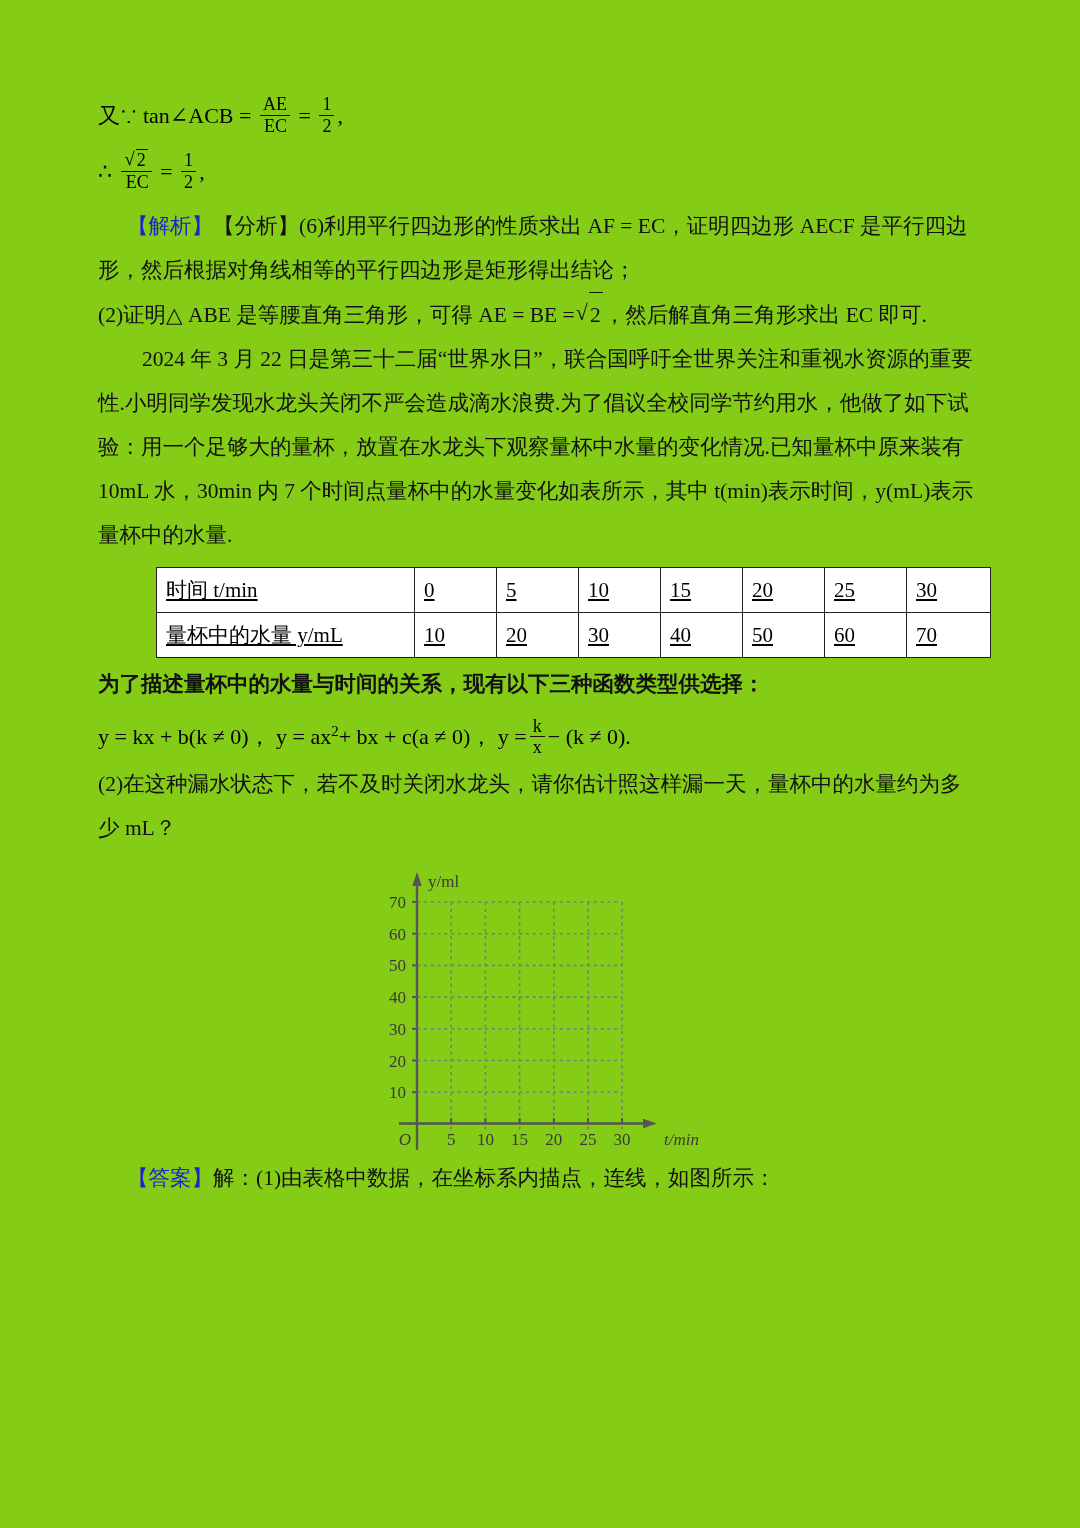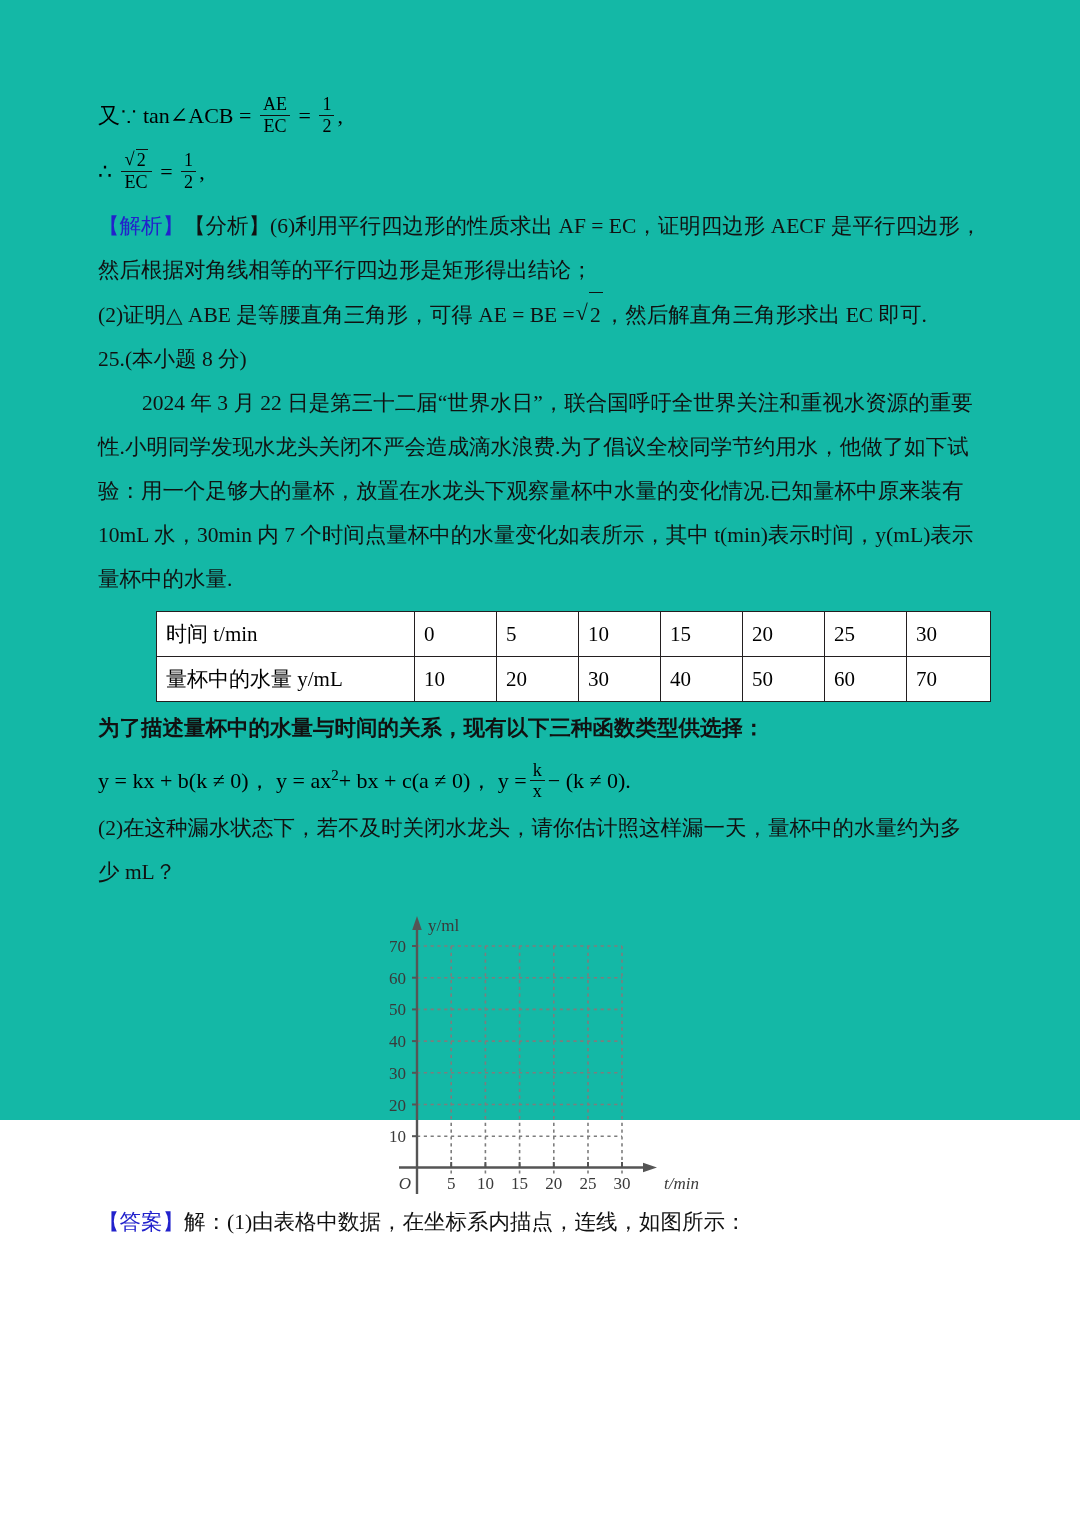--- a/index.html
+++ b/index.html
@@ -12,39 +12,39 @@
     height: 1528px;
     position: relative;
     font-family: "Liberation Serif", "DejaVu Serif", serif;
     color: #000000;
     overflow: hidden;
   }
   .page {
     position: absolute;
     left: 0; top: 0;
     width: 1080px;
-    height: 1120px;
-    background: #14b8a6;
+    height: 1528px;
+    background: #84cc16;
   }
   .content {
     position: absolute;
     left: 98px;
     top: 88px;
     width: 884px;
   }
   .para {
     font-size: 21.5px;
     line-height: 44px;
     color: #111;
   }
   .indent { text-indent: 44px; }
   .frac {
     display: inline-block;
     vertical-align: -0.48em;
-    text-align: center;
+    text-align: right;
     font-size: 0.82em;
     line-height: 1.12;
     margin: 0 3px;
   }
   .frac .num { display: block; padding: 0 3px; }
   .frac .den { display: block; border-top: 1.4px solid #111; padding: 0 3px; }
   .sqrt {
     display: inline-block;
     position: relative;
     padding-left: 0.62em;
@@ -64,24 +64,24 @@
   }
   sup.exp { font-size: 0.68em; vertical-align: super; }
 
   .mathline {
     font-size: 22px;
     line-height: 50px;
     white-space: nowrap;
   }
   .mathline.tall { line-height: 56px; }
 
-  .blue { color: #2222cc; }
+  .blue { color: #2222cc; margin-left: 29px; }
 
   
-  .tbl-wrap { margin-top: 10px; margin-left: 58px; }
+  .tbl-wrap { margin-top: 10px; margin-left: 58px; text-decoration: underline; }
   table.data {
     border-collapse: collapse;
     table-layout: fixed;
     width: 758px;
     background: #fff;
   }
   table.data td {
     border: 1.6px solid #231f20;
     height: 44px;
     padding: 0 0 0 9px;
@@ -155,21 +155,20 @@
 
 
 
     <div class="para" style="margin-top:4px;">
       <span class="blue">【解析】</span><span>【分析】</span><span>(6)利用平行四边形的性质求出 AF = EC，证明四边形 AECF 是平行四边形，然后根据对角线相等的平行四边形是矩形得出结论；</span>
     </div>
     <div class="para">
       <span>(2)证明△ ABE 是等腰直角三角形，可得 AE = BE =</span><span class="sqrt"><span class="rad">2</span></span><span>，然后解直角三角形求出 EC 即可.</span>
     </div>
 
-    <div class="para">25.(本小题 8 分)</div>
     <div class="para indent">2024 年 3 月 22 日是第三十二届“世界水日”，联合国呼吁全世界关注和重视水资源的重要性.小明同学发现水龙头关闭不严会造成滴水浪费.为了倡议全校同学节约用水，他做了如下试验：用一个足够大的量杯，放置在水龙头下观察量杯中水量的变化情况.已知量杯中原来装有 10mL 水，30min 内 7 个时间点量杯中的水量变化如表所示，其中 t(min)表示时间，y(mL)表示量杯中的水量.</div>
 
     <div class="tbl-wrap">
       <table class="data">
         <tbody>
           <tr>
             <td class="label">时间 t/min</td>
             <td class="val">0</td>
             <td class="val">5</td>
             <td class="val">10</td>

